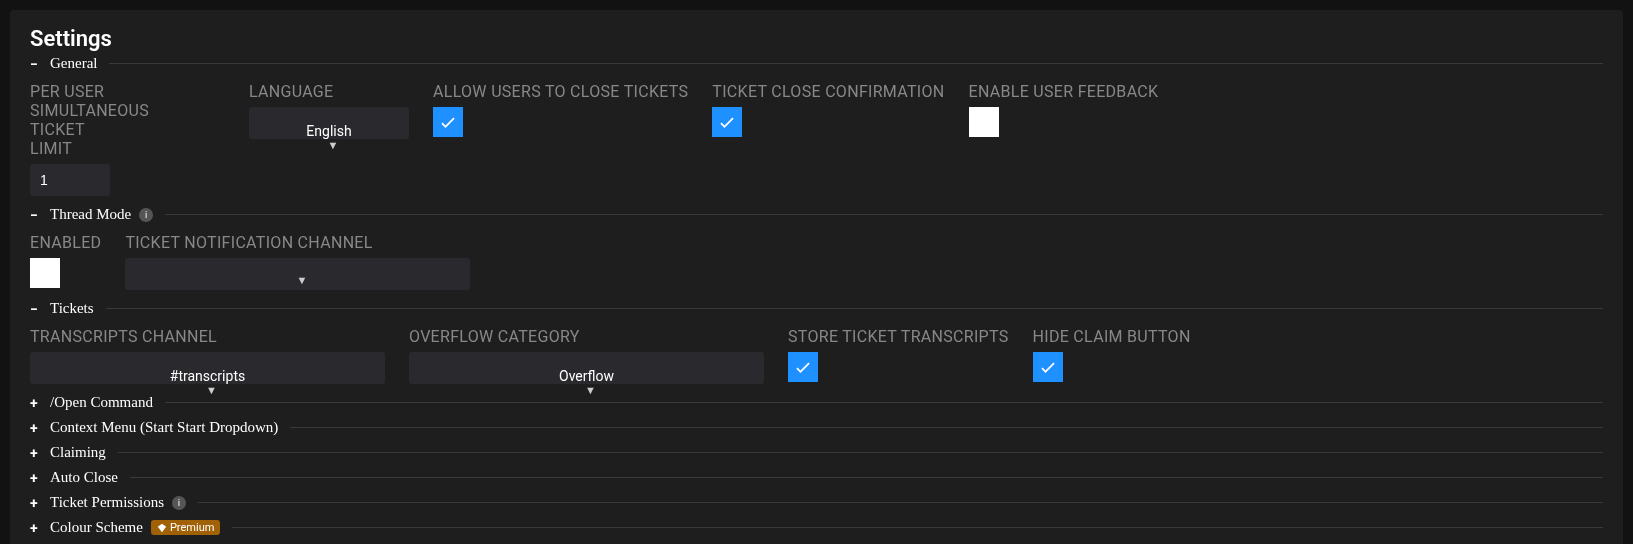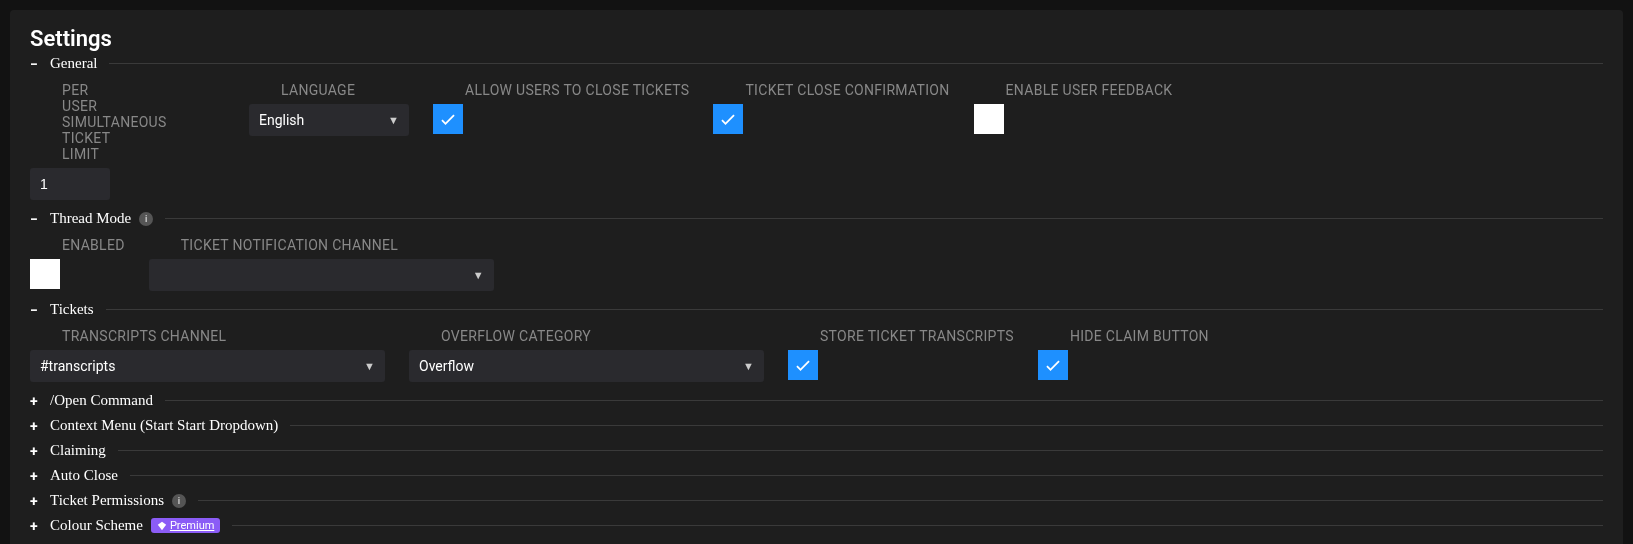--- a/index.html
+++ b/index.html
@@ -52,37 +52,37 @@
     font-weight: bold;
   }
   .row {
     display: flex;
     gap: 24px;
     margin-top: 10px;
     margin-bottom: 10px;
     flex-wrap: wrap;
   }
   .field-label {
-    font-size: 14px;
+    font-size: 16px;
     letter-spacing: 0.3px;
     color: #888;
     text-transform: uppercase;
     margin-bottom: 6px;
     display: block;
-    margin-left: 32px;
   }
   .field { display: flex; flex-direction: column; }
   input[type="text"], .select {
     background: #2a2a2e;
     border: none;
     color: #fff;
     padding: 16px 10px;
     border-radius: 3px;
     font-size: 14px;
     height: 17px;
+    flex-direction: column;
   }
   .select {
     display: flex;
     align-items: center;
     justify-content: space-between;
     cursor: pointer;
   }
   .chev { font-size: 11px; color: #ccc; margin-left: 8px; }
   .checkbox {
     width: 30px; height: 30px;
@@ -93,29 +93,28 @@
     cursor: pointer;
   }
   .checkbox.checked {
     background: #1e90ff;
   }
   .checkbox.checked svg { display: block; }
   .checkbox svg { display: none; width: 20px; height: 20px; }
   .collapsed-sections { margin-top: 8px; }
   .collapsed-sections .section-header { margin-top: 8px; }
   .premium-badge {
-    background: #8b5cf6;
+    background: #a16207;
     color: #fff;
     font-size: 11px;
     padding: 1px 6px;
     border-radius: 3px;
     display: inline-flex;
     align-items: center;
     gap: 3px;
-    text-decoration: underline;
   }
   .submit-btn {
     width: 100%;
     background: #8e3df5;
     color: #fff;
     border: none;
     padding: 10px;
     font-size: 15px;
     border-radius: 4px;
     margin-top: 18px;

